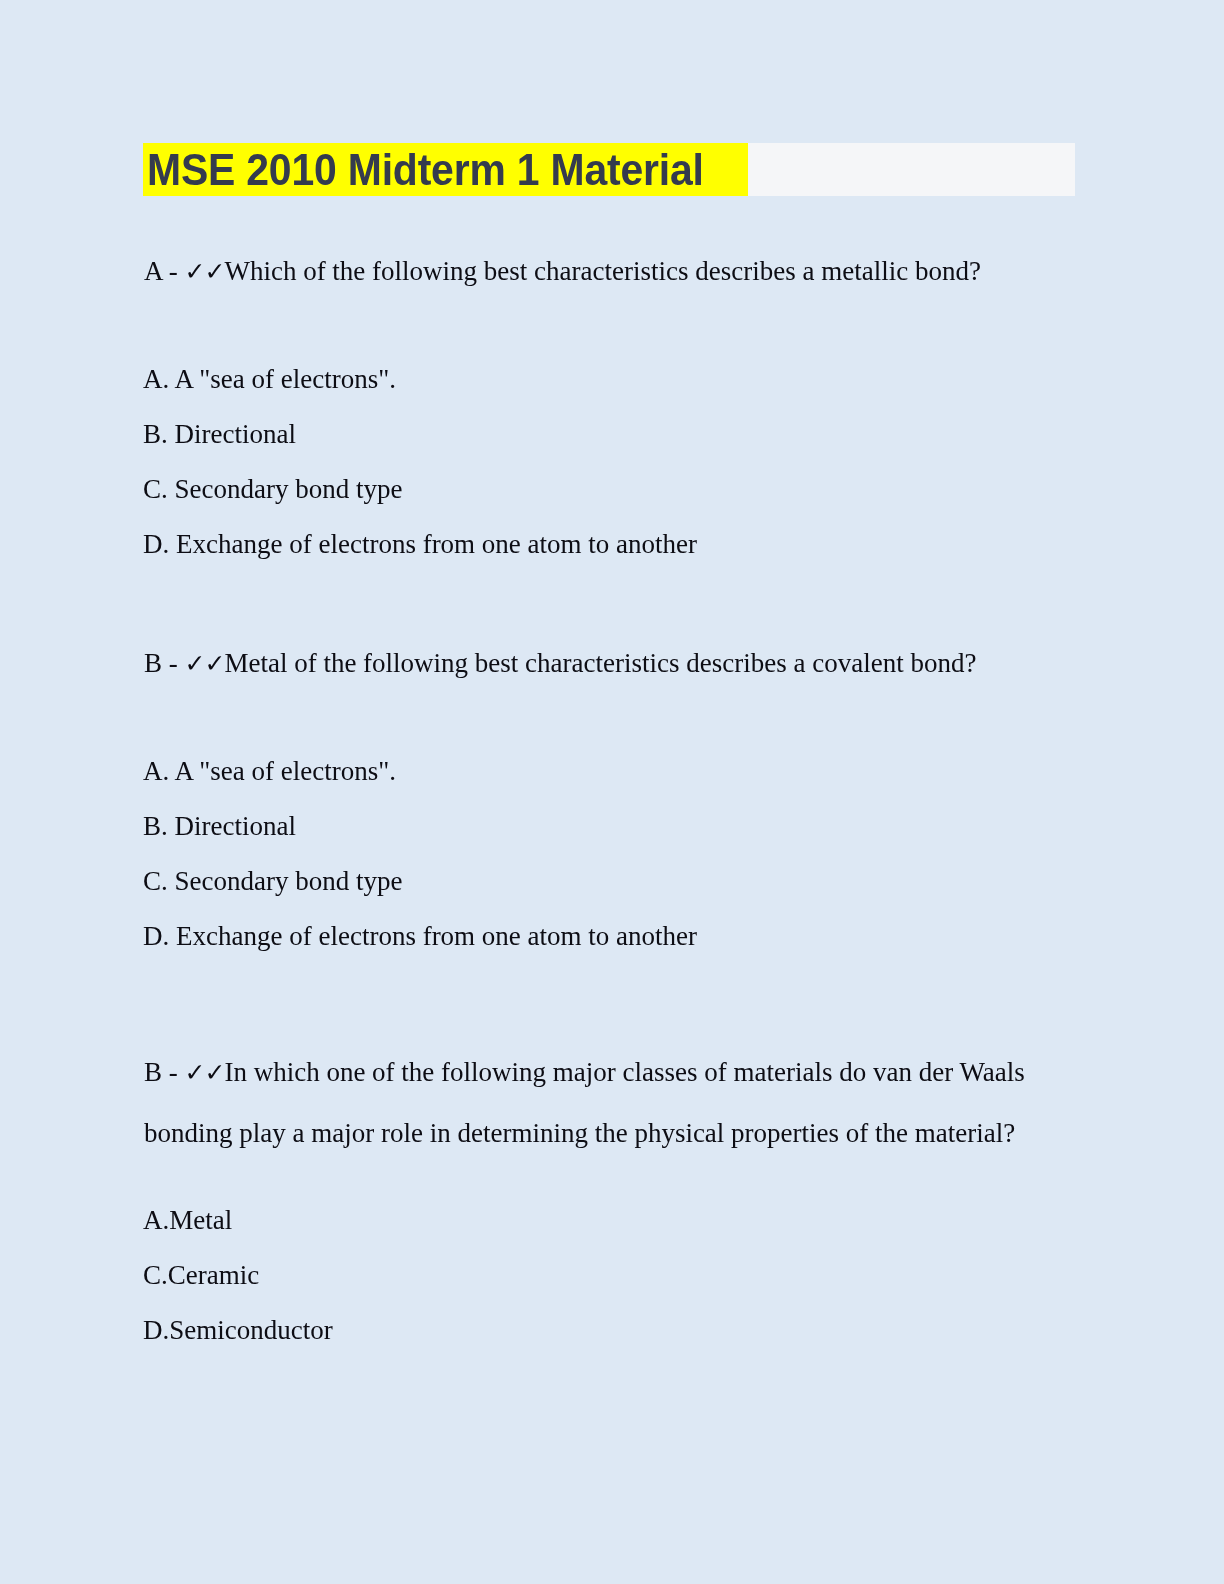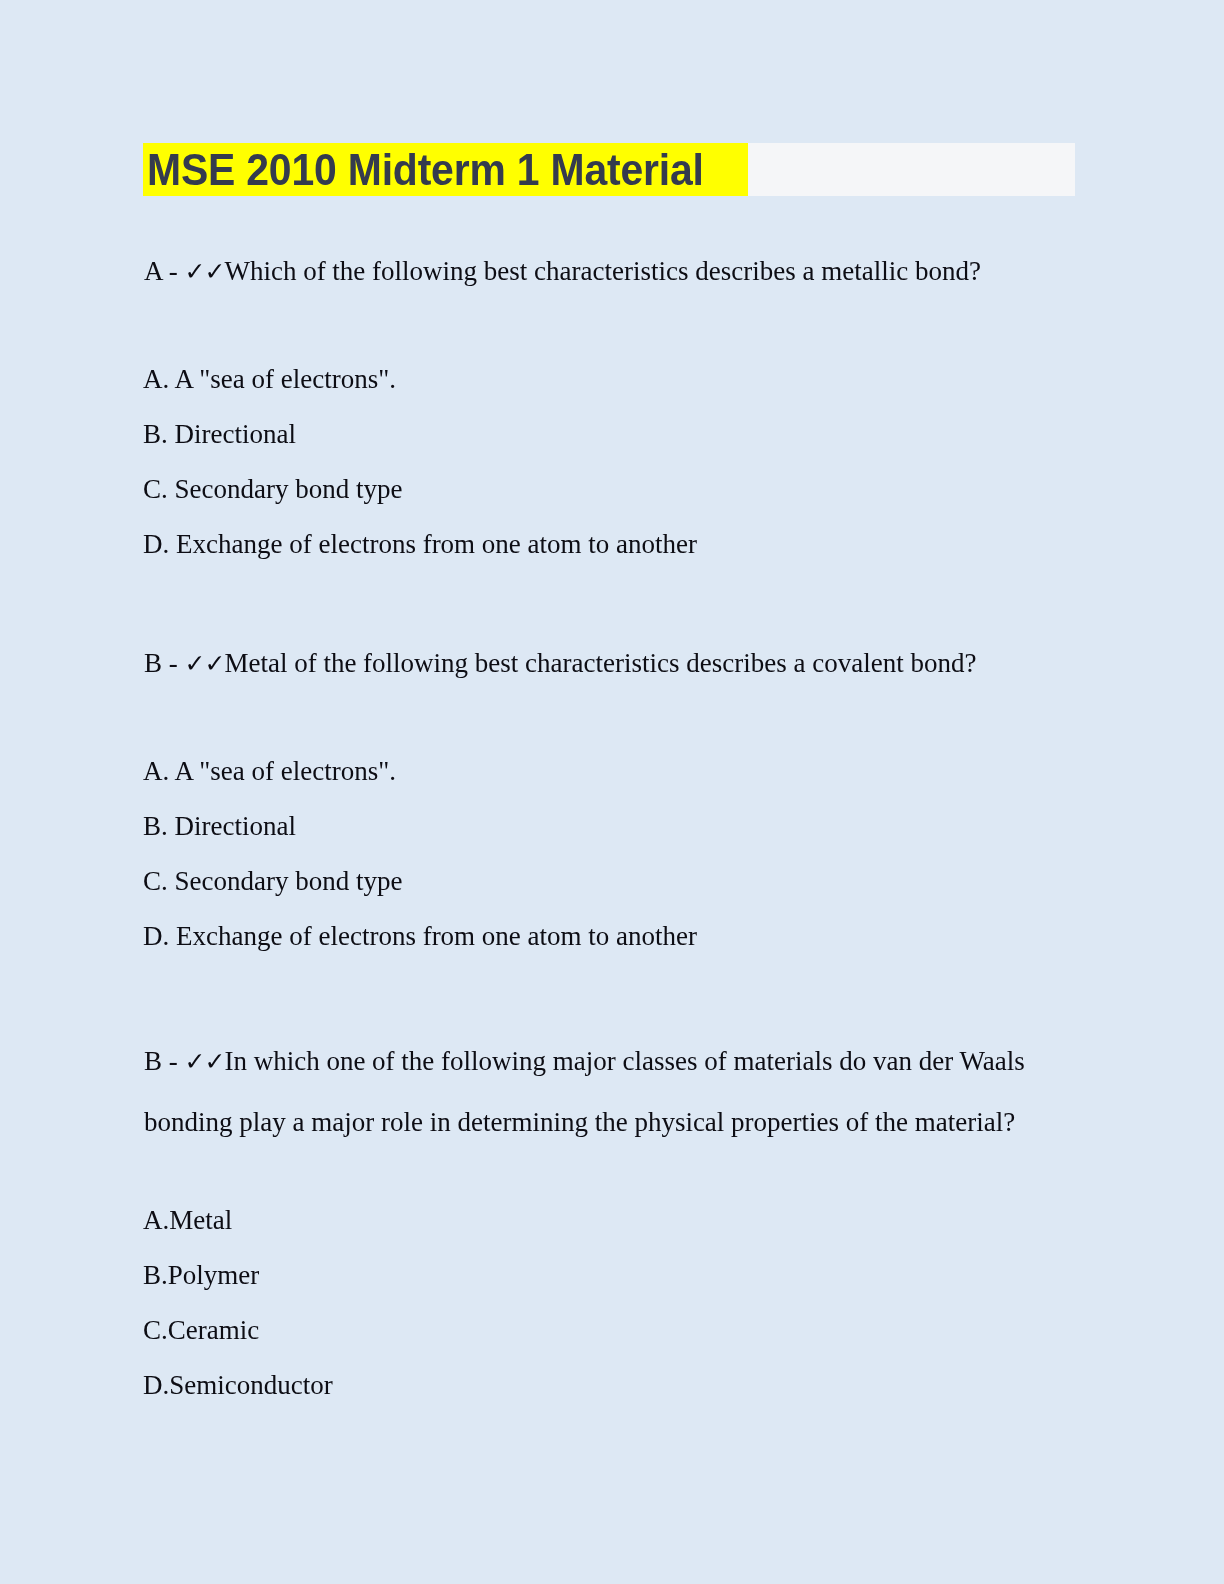--- a/index.html
+++ b/index.html
@@ -97,21 +97,21 @@
   
   .block-1 { position: absolute; left: 0; top: 0; }
   .block-1 .question { position: absolute; left: 0; top: 0; width: 960px; }
   .block-1 .options  { position: absolute; left: 0; top: 112px; }
 
   .block-2 { position: absolute; left: 0; top: 392px; }
   .block-2 .question { position: absolute; left: 0; top: 0; width: 960px; }
   .block-2 .options  { position: absolute; left: 0; top: 112px; }
 
   .block-3 { position: absolute; left: 0; top: 785px; }
-  .block-3 .question { position: absolute; left: 0; top: 5px; width: 930px; }
+  .block-3 .question { position: absolute; left: 0; top: 16px; width: 930px; }
   .block-3 .options  { position: absolute; left: 0; top: 168px; }
 </style>
 </head>
 <body>
 
 <div class="page">
 
   <div class="title-band">
     <div class="title-highlight">
       <span class="title-text">MSE 2010 Midterm 1 Material</span>
@@ -137,20 +137,19 @@
         <li class="option">B. Directional</li>
         <li class="option">C. Secondary bond type</li>
         <li class="option">D. Exchange of electrons from one atom to another</li>
       </ul>
     </div>
 
     <div class="question-block block-3">
       <p class="question"><span class="qtag">B - </span><span class="checks">✓✓</span><span>In which one of the following major classes of materials do van der Waals bonding play a major role in determining the physical properties of the material?</span></p>
       <ul class="options">
         <li class="option">A.Metal</li>
-        <li class="option">B.Polymer</li>
         <li class="option">C.Ceramic</li>
         <li class="option">D.Semiconductor</li>
       </ul>
     </div>
 
   </div>
 </div>
 
 </body></html>

